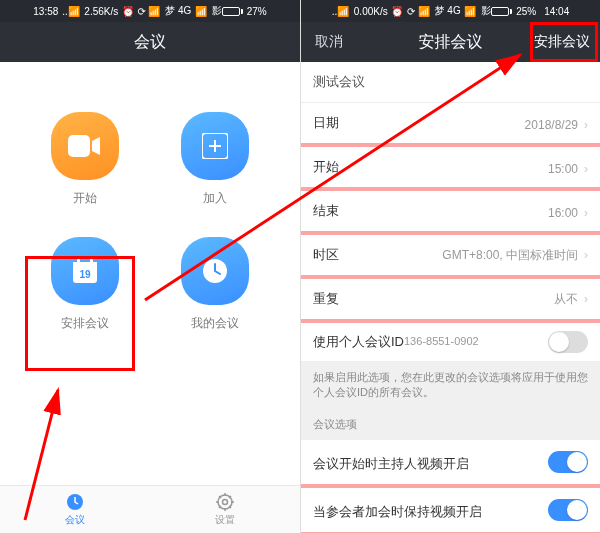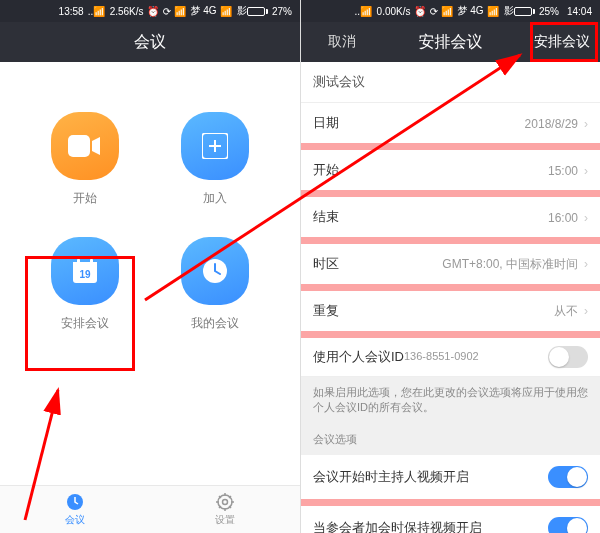--- a/index.html
+++ b/index.html
@@ -1,42 +1,42 @@
 <!DOCTYPE html>
 <html><head>
 <meta charset="utf-8">
 <style>
 *{margin:0;padding:0;box-sizing:border-box;font-family:-apple-system,"Helvetica Neue",Arial,sans-serif}
 body{width:600px;height:533px;overflow:hidden;position:relative;background:#f5f5f5}
 .wrap{display:flex;width:600px;height:533px}
 .screen{width:300px;height:533px;background:#fff;position:relative;overflow:hidden}
-.status-bar{height:22px;background:#282a32;color:#fff;display:flex;align-items:center;justify-content:flex-end;padding:0 8px;font-size:10px}
+.status-bar{height:22px;background:#282a32;color:#fff;display:flex;align-items:center;justify-content:center;padding:0 22px;font-size:10px}
 .status-left{display:flex;align-items:center;gap:4px}
 .status-right{display:flex;align-items:center;gap:4px}
 .battery{display:inline-flex;align-items:center;gap:1px}
 .battery-body{width:18px;height:9px;border:1px solid #fff;border-radius:2px;position:relative}
 .battery-fill{height:100%;background:#fff}
 .battery-tip{width:2px;height:5px;background:#fff;border-radius:0 1px 1px 0}
 .nav-bar{height:40px;background:#2e3038;color:#fff;display:flex;align-items:center;justify-content:center;position:relative;font-size:16px}
-.nav-bar .nav-left{position:absolute;left:27px;font-size:14px;color:#ddd}
+.nav-bar .nav-left{position:absolute;left:14px;font-size:14px;color:#ddd}
 .nav-bar .nav-right{position:absolute;right:10px;font-size:14px;color:#fff}
 .nav-title{font-size:16px}
 .grid{display:grid;grid-template-columns:1fr 1fr;gap:0;padding:50px 20px 0}
 .tile{display:flex;flex-direction:column;align-items:center;gap:10px;margin-bottom:30px}
 .tile-box{width:68px;height:68px;border-radius:28px;display:flex;align-items:center;justify-content:center}
 .tile-label{font-size:12px;color:#7a7a7a}
 .orange{background:linear-gradient(160deg,#ffb347,#ff9123)}
 .blue{background:linear-gradient(160deg,#5bb9ff,#3a8fff)}
 .bottom-tabs{position:absolute;bottom:0;left:0;right:0;height:48px;border-top:1px solid #e8e8e8;display:flex;background:#fafafa}
 .tab{flex:1;display:flex;flex-direction:column;align-items:center;justify-content:center;gap:2px;font-size:10px;color:#999}
 .tab.active{color:#3a8fff}
 .red-box{position:absolute;border:3px solid #ff0000;pointer-events:none}
 .arrow-svg{position:absolute;pointer-events:none}
 .list{background:#fff}
-.row{display:flex;align-items:center;justify-content:space-between;padding:11px 12px;border-bottom:7px solid #fca5a5;font-size:13px;color:#333}
+.row{display:flex;align-items:flex-end;justify-content:space-between;padding:11px 12px;border-bottom:4px solid #fca5a5;font-size:13px;color:#333}
 .row .val{color:#999;font-size:12px}
 .row-sec{background:#f0f0f0;color:#888;font-size:11px;padding:8px 12px;line-height:1.4}
 .row-head{display:flex;align-items:flex-start;padding:11px 12px;border-bottom:1px solid #eee;font-size:13px;color:#555}
 .switch{width:40px;height:22px;border-radius:11px;background:#ddd;position:relative}
 .switch.on{background:#3a8fff}
 .switch .knob{width:20px;height:20px;border-radius:50%;background:#fff;position:absolute;top:1px;left:1px;box-shadow:0 1px 2px rgba(0,0,0,.2)}
 .switch.on .knob{left:19px}
 .pid-row{padding:8px 12px;border-bottom:1px solid #eee;display:flex;justify-content:space-between;align-items:center}
 .pid-row .txt{display:flex;}
 .pid-row .lbl{font-size:13px;color:#333}

